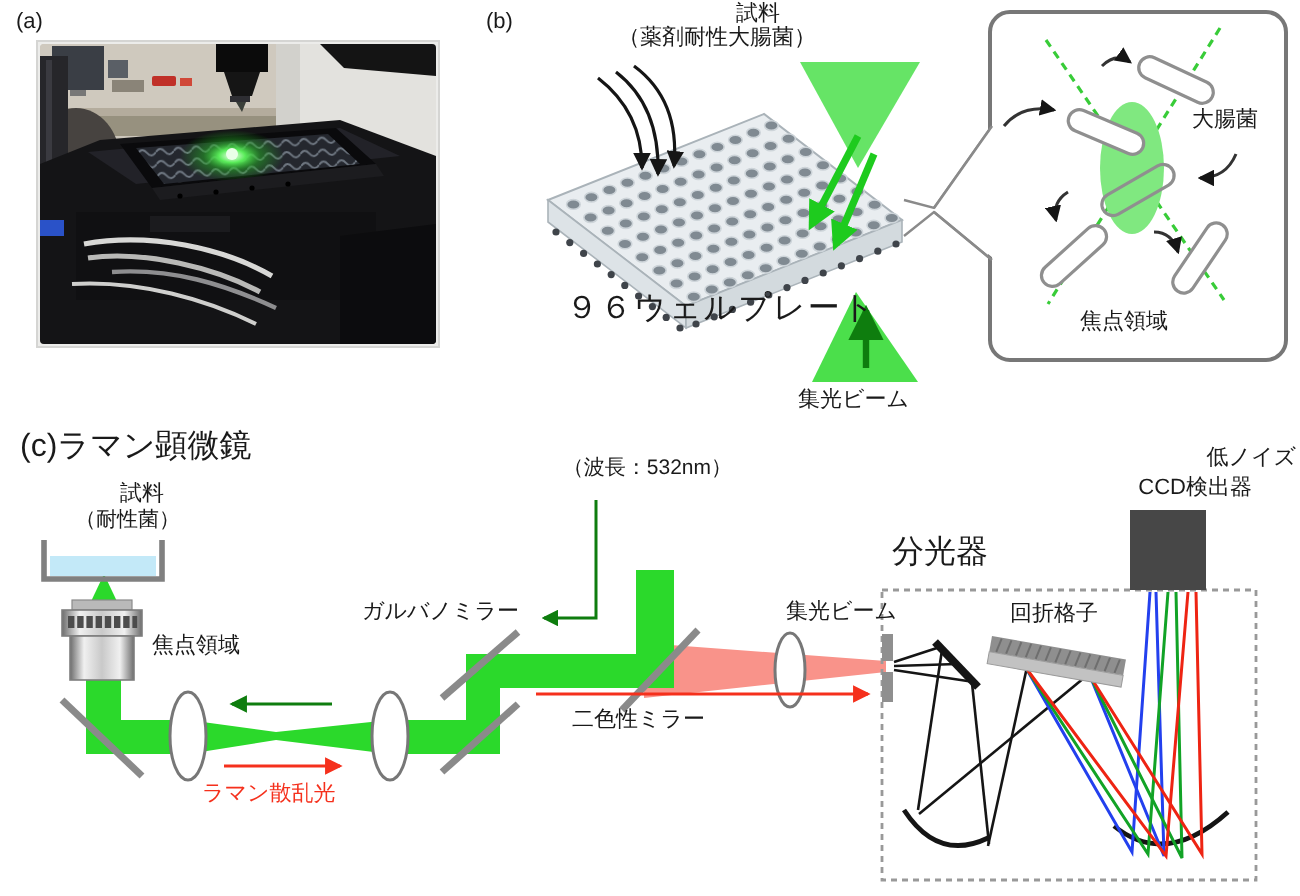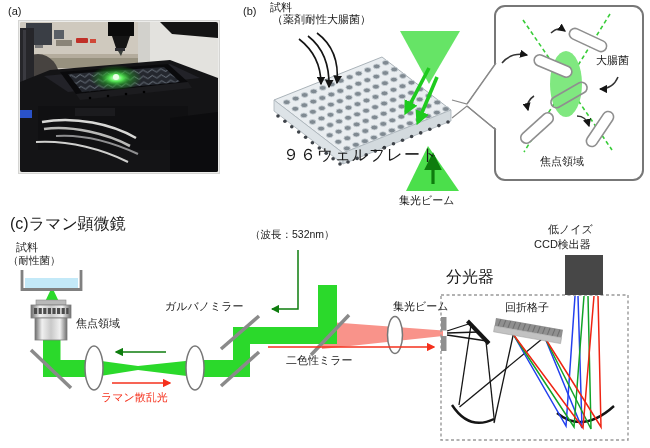--- a/index.html
+++ b/index.html
@@ -1,20 +1,20 @@
 <!DOCTYPE html>
 <html style="--c-laser-green: #2bd92b; --c-beam-green-dark: #0e7d0e; --c-raman-pink: #f9938a; --c-annotation-red: #f5301c; --c-mirror-gray: #8a8a8a; --c-ray-blue: #2340ee; --c-ray-green: #12a326; --c-ray-red: #ee2413; --c-focus-ellipse-green: #80e880; --c-dashed-beam-green: #38cc38;"><head>
 <meta charset="utf-8">
 <style>
   html,body{margin:0;padding:0;background:#fff;}
   .stage{position:relative;width:650px;height:448px;background:#fff;overflow:hidden;
          font-family:"Liberation Sans","DejaVu Sans",sans-serif;color:#1a1a1a;}
   svg.layer{position:absolute;left:0;top:0;}
   .lbl{position:absolute;font-size:11px;line-height:1.15;white-space:nowrap;color:#1a1a1a;}
-  .ctr{text-align:left;}
+  .ctr{text-align:right;}
   .sm{font-size:10.5px;}
   .md{font-size:16px;text-align:right;}
   .lg{font-size:16px;}
   .red{color:var(--c-annotation-red,#f5301c);}
   .sp{letter-spacing:1px;}
 </style>
 </head>
 <body>
 
 <div class="stage">
@@ -368,22 +368,22 @@
 <div class="lbl ctr" style="left:272px;top:13px;width:136px">（薬剤耐性大腸菌）</div>
 <div class="lbl md sp" style="left:283px;top:146px">９６ウェルプレート</div>
 <div class="lbl" style="left:399px;top:194px">集光ビーム</div>
 <div class="lbl" style="left:596px;top:54px">大腸菌</div>
 <div class="lbl" style="left:540px;top:155px">焦点領域</div>
 
 <div class="lbl ctr" style="left:16px;top:241px;width:66px">試料</div>
 <div class="lbl ctr sm" style="left:8px;top:254px;width:82px">（耐性菌）</div>
 <div class="lbl" style="left:76px;top:317px">焦点領域</div>
 <div class="lbl ctr sm" style="left:250px;top:228px;width:116px">（波長：532nm）</div>
-<div class="lbl" style="left:165px;top:300px">ガルバノミラー</div>
+<div class="lbl" style="left:181px;top:300px">ガルバノミラー</div>
 <div class="lbl" style="left:286px;top:354px">二色性ミラー</div>
 <div class="lbl red" style="left:101px;top:391px">ラマン散乱光</div>
 <div class="lbl" style="left:393px;top:300px">集光ビーム</div>
 <div class="lbl lg" style="left:446px;top:268px">分光器</div>
 <div class="lbl" style="left:505px;top:301px">回折格子</div>
-<div class="lbl ctr" style="left:548px;top:223px;width:80px">低ノイズ</div>
+<div class="lbl ctr" style="left:568px;top:223px;width:80px">低ノイズ</div>
 <div class="lbl ctr" style="left:534px;top:238px;width:92px">CCD検出器</div>
 
 </div>
 
 </body></html>

